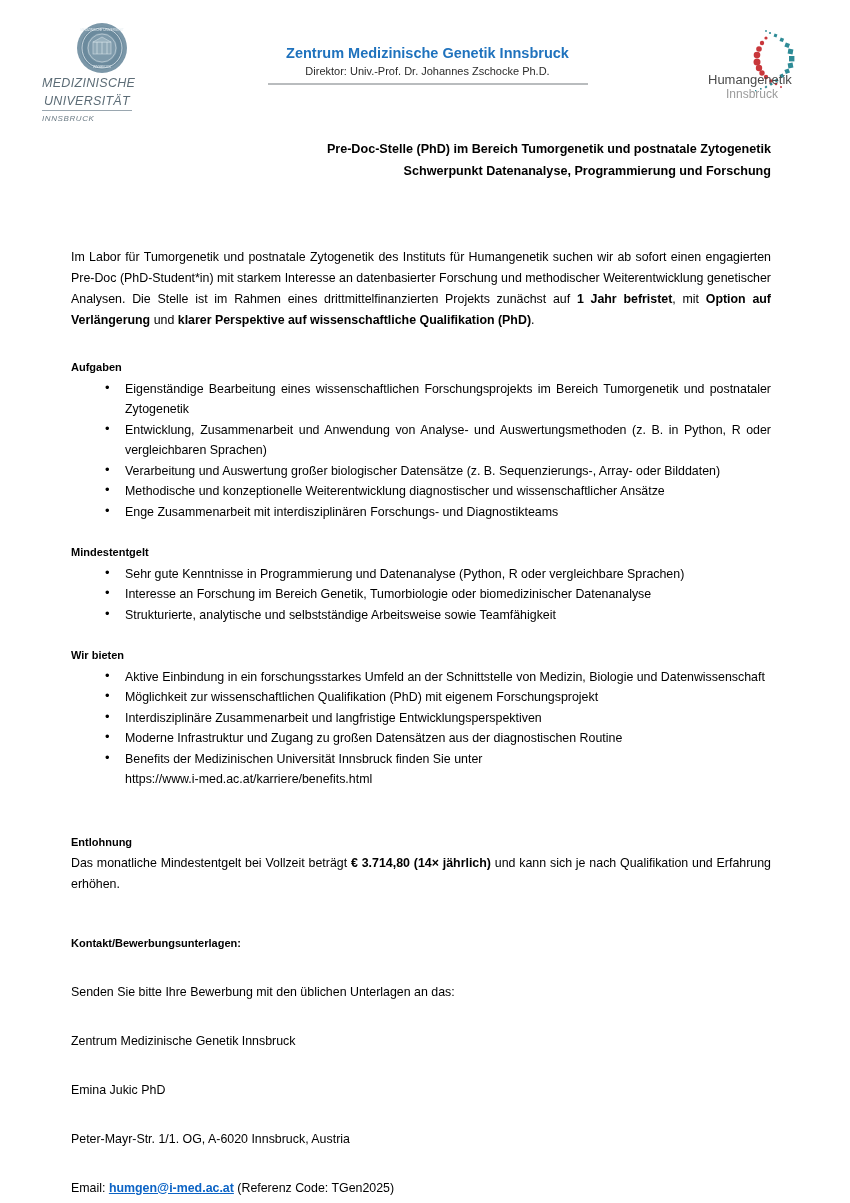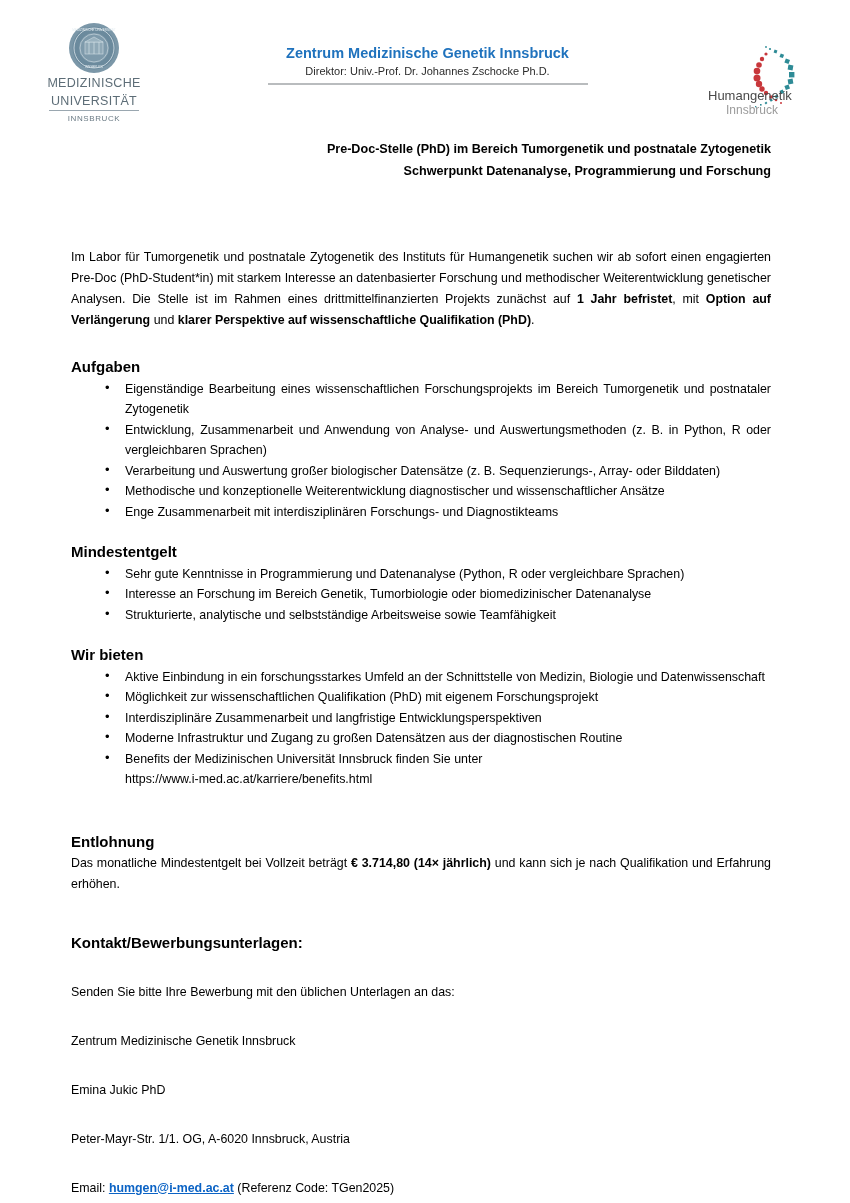--- a/index.html
+++ b/index.html
@@ -28,24 +28,24 @@
     position: absolute;
     top: 22px;
     left: 0;
     width: 850px;
     height: 105px;
   }
 
   
   .mui-logo {
     position: absolute;
-    left: 34px;
+    left: 42px;
     top: 0px;
     width: 120px;
-    text-align: center;
+    font-style: italic;
   }
   .mui-seal {
     width: 52px;
     height: 52px;
     margin: 0 auto 2px auto;
     display: block;
   }
   .mui-line1, .mui-line2 {
     font-family: "Liberation Sans", sans-serif;
     font-size: 12.5px;
@@ -96,21 +96,21 @@
     height: 2px;
     background: #b9bcbe;
     margin-left: auto;
     margin-right: auto;
   }
 
   
   .hg-logo {
     position: absolute;
     right: 28px;
-    top: 20px;
+    top: 4px;
     width: 118px;
     height: 80px;
   }
   .hg-svg { display:block; }
 
   
   .doc {
     position: absolute;
     left: 71px;
     top: 138px;
@@ -131,21 +131,21 @@
   .intro {
     text-align: justify;
     margin-top: 65px;
     line-height: 21px;
     font-size: 12.4px;
   }
   .intro b { font-weight: bold; }
 
   .sec-head {
     font-weight: bold;
-    font-size: 15px;
+    font-size: 11px;
     margin-top: 26px;
     margin-bottom: 1px;
   }
   .sec-head.tight { margin-top: 20px; }
 
   ul.bullets {
     list-style: none;
     margin: 0;
     padding: 0;
   }

